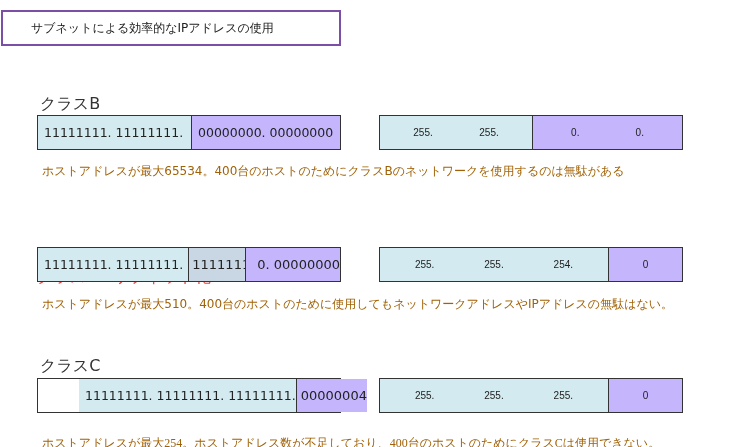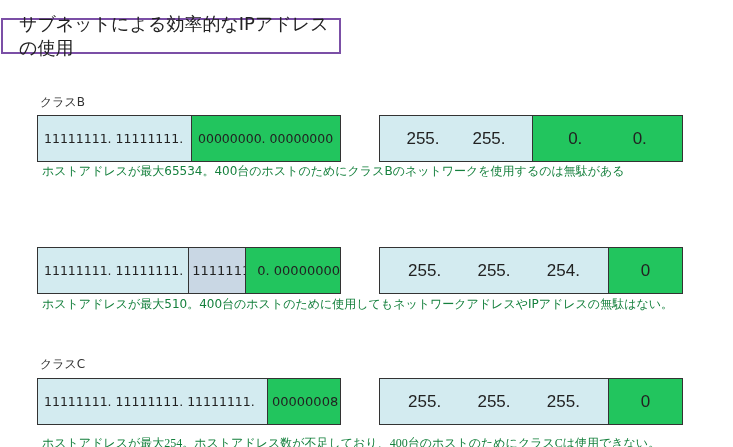--- a/index.html
+++ b/index.html
@@ -3,44 +3,44 @@
   <meta charset="utf-8">
   <style>
     html, body { margin: 0; padding: 0; }
     body {
       width: 733px; height: 447px; position: relative; overflow: hidden;
       background: #ffffff;
       font-family: "DejaVu Sans", "Liberation Sans", sans-serif;
       color: #222222;
     }
     .title-box {
-      position: absolute; left: 1px; top: 18px; width: 340px; height: 36px;
+      position: absolute; left: 1px; top: 10px; width: 340px; height: 36px;
       border: 2px solid #7b4fa6; box-sizing: border-box;
-      display: flex; align-items: center; padding-left: 16px;
-      font-size: 18px; color: #222;
+      display: flex; align-items: center; padding-left: 28px;
+      font-size: 12px; color: #222;
     }
-    .label { position: absolute; font-size: 12px; color: #333; }
+    .label { position: absolute; font-size: 16px; color: #333; }
     .label.red { color: #e8413b; margin-top: 43px; }
     .bar {
-      position: absolute; height: 47px; border: 1px solid #333;
+      position: absolute; height: 35px; border: 1px solid #333;
       box-sizing: border-box; display: flex;
     }
     .seg {
       height: 100%; box-sizing: border-box;
       display: flex; align-items: center;
       font-size: 13px; color: #222; white-space: nowrap;
     }
     .seg + .seg { border-left: 1px solid #333; }
     .net { background: #d3ebf0; }
     .sub { background: #c9d7e4; }
-    .host { background: #22c55e; }
+    .host { background: #c4b5fd; }
     .bin { padding-left: 6px; font-size: 12.5px; }
-    .mask { justify-content: space-around; padding: 0 10px; font-family: "Liberation Sans", sans-serif; font-size: 17px; }
+    .mask { justify-content: space-around; padding: 0 10px; font-family: "Liberation Sans", sans-serif; font-size: 10px; }
     .mask.single { justify-content: center; }
-    .note { position: absolute; font-size: 12px; color: #15803d; white-space: nowrap; }
+    .note { position: absolute; font-size: 12px; color: #a16207; white-space: nowrap; }
   </style>
 </head>
 <body>
 
 <div class="title-box">
   <span>サブネットによる効率的なIPアドレスの使用</span>
 </div>
 
 <div class="label" style="left:40px; top:94px;">クラスB</div>
 <div class="bar" style="left:37px; top:115px; width:304px;">
@@ -71,23 +71,23 @@
     <span>255.</span>
     <span>254.</span>
   </div>
   <div class="seg host mask single" style="flex:1;">
     <span>0</span>
   </div>
 </div>
 <div class="note" style="left:42px; top:296px;">ホストアドレスが最大510。400台のホストのために使用してもネットワークアドレスやIPアドレスの無駄はない。</div>
 
 <div class="label" style="left:40px; top:356px;">クラスC</div>
-<div class="bar" style="left:37px; top:378px; width:304px;">
+<div class="bar" style="left:37px; top:378px; width:304px;padding-left:41px;">
   <div class="seg net bin" style="width:229px;">11111111. 11111111. 11111111.</div>
-  <div class="seg host" style="flex:1; padding-left:4px;">00000008</div>
+  <div class="seg host" style="flex:1; padding-left:4px;">00000004</div>
 </div>
 <div class="bar" style="left:379px; top:378px; width:304px;">
   <div class="seg net mask" style="width:228px;">
     <span>255.</span>
     <span>255.</span>
     <span>255.</span>
   </div>
   <div class="seg host mask single" style="flex:1;">
     <span>0</span>
   </div>

